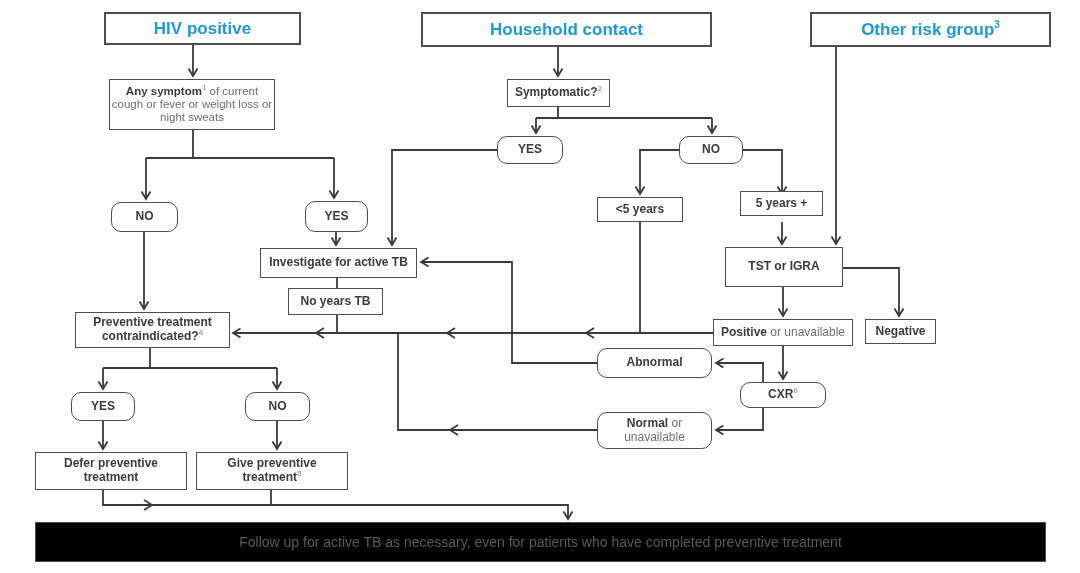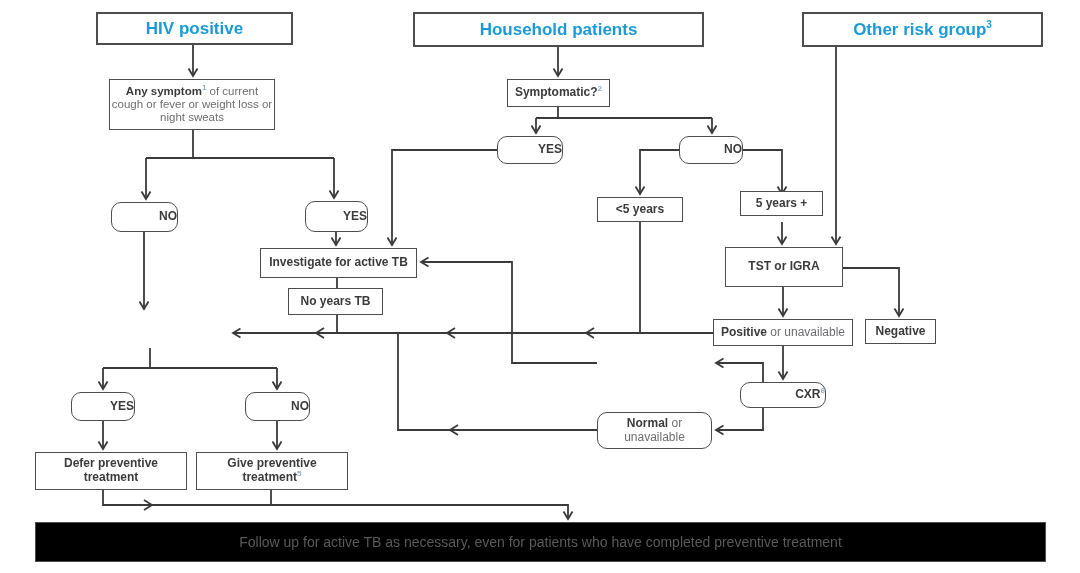--- a/index.html
+++ b/index.html
@@ -7,22 +7,22 @@
     position:relative;width:1080px;height:573px;background:#ffffff;
     font-family:"Liberation Sans",sans-serif;overflow:hidden;
   }
   .layer{position:absolute;left:0;top:0;width:1080px;height:573px;}
   .node{
     position:absolute;display:flex;align-items:center;justify-content:center;
     background:#ffffff;border:1.7px solid #4d4d4f;box-sizing:border-box;
     text-align:center;color:#3b3b3d;font-weight:bold;font-size:12px;line-height:1.15;
     z-index:2;
   }
-  .hdr{border-width:2px;font-size:17px;color:#1b9ad7;}
-  .rounded{border-radius:10px;justify-content:flex-end;}
+  .hdr{border-width:2px;font-size:17px;color:#1b9ad7;margin-left:8px;}
+  .rounded{border-radius:10px;}
   .gray{font-weight:normal;color:#6d6e71;}
   sup{font-size:8px;color:#8fa9bf;font-weight:bold;line-height:0;}
   .hdr sup{color:#1b9ad7;font-size:10px;}
   .footerbar{
     position:absolute;display:flex;align-items:center;justify-content:center;
     background:#000000;border:1.8px solid #4d4d4f;box-sizing:border-box;
     color:#595a5c;font-size:14px;z-index:2;
   }
   .small{font-size:11.5px;}
   svg{display:block;}
@@ -86,21 +86,21 @@
       <path d="M103,490 L103,505 L568,505 L568,519" marker-end="url(#ar)"></path>
       <path d="M271,490 L271,505"></path>
       <path d="M144,500 L152,505 L144,510"></path>
     </g>
   </svg>
 
   <div class="node hdr" style="left:96px;top:12px;width:197px;height:33px;">
     <span>HIV positive</span>
   </div>
   <div class="node hdr" style="left:413px;top:12px;width:291px;height:35px;">
-    <span>Household patients</span>
+    <span>Household contact</span>
   </div>
   <div class="node hdr" style="left:802px;top:12px;width:241px;height:35px;">
     <span><span>Other risk group</span><sup>3</sup></span>
   </div>
 
   <div class="node small" style="left:109px;top:79px;width:166px;height:51px;padding:2px 0;">
     <span><b>Any symptom</b><sup>1</sup><span class="gray"> of current cough or fever or weight loss or night sweats</span></span>
   </div>
   <div class="node rounded" style="left:111px;top:202px;width:67px;height:30px;">
     <span>NO</span>
@@ -128,27 +128,36 @@
   <div class="node" style="left:260px;top:248px;width:157px;height:30px;">
     <span>Investigate for active TB</span>
   </div>
   <div class="node" style="left:288px;top:288px;width:95px;height:27px;">
     <span>No years TB</span>
   </div>
   <div class="node" style="left:725px;top:247px;width:118px;height:40px;">
     <span>TST or IGRA</span>
   </div>
 
+  <div class="node" style="left:75px;top:312px;width:155px;height:36px;">
+    <span>
+      <span style="display:block;">Preventive treatment</span>
+      <span style="display:block;"><span>contraindicated?</span><sup>4</sup></span>
+    </span>
+  </div>
   <div class="node" style="left:713px;top:319px;width:140px;height:27px;">
     <span><b>Positive</b><span class="gray"> or unavailable</span></span>
   </div>
   <div class="node" style="left:865px;top:319px;width:71px;height:25px;">
     <span>Negative</span>
   </div>
 
+  <div class="node rounded" style="left:597px;top:348px;width:115px;height:30px;">
+    <span>Abnormal</span>
+  </div>
   <div class="node rounded" style="left:740px;top:382px;width:86px;height:26px;">
     <span><span>CXR</span><sup>6</sup></span>
   </div>
   <div class="node rounded" style="left:597px;top:412px;width:115px;height:37px;padding:0 14px;">
     <span><b>Normal</b><span class="gray"> or unavailable</span></span>
   </div>
 
   <div class="node rounded" style="left:71px;top:392px;width:64px;height:29px;">
     <span>YES</span>
   </div>

